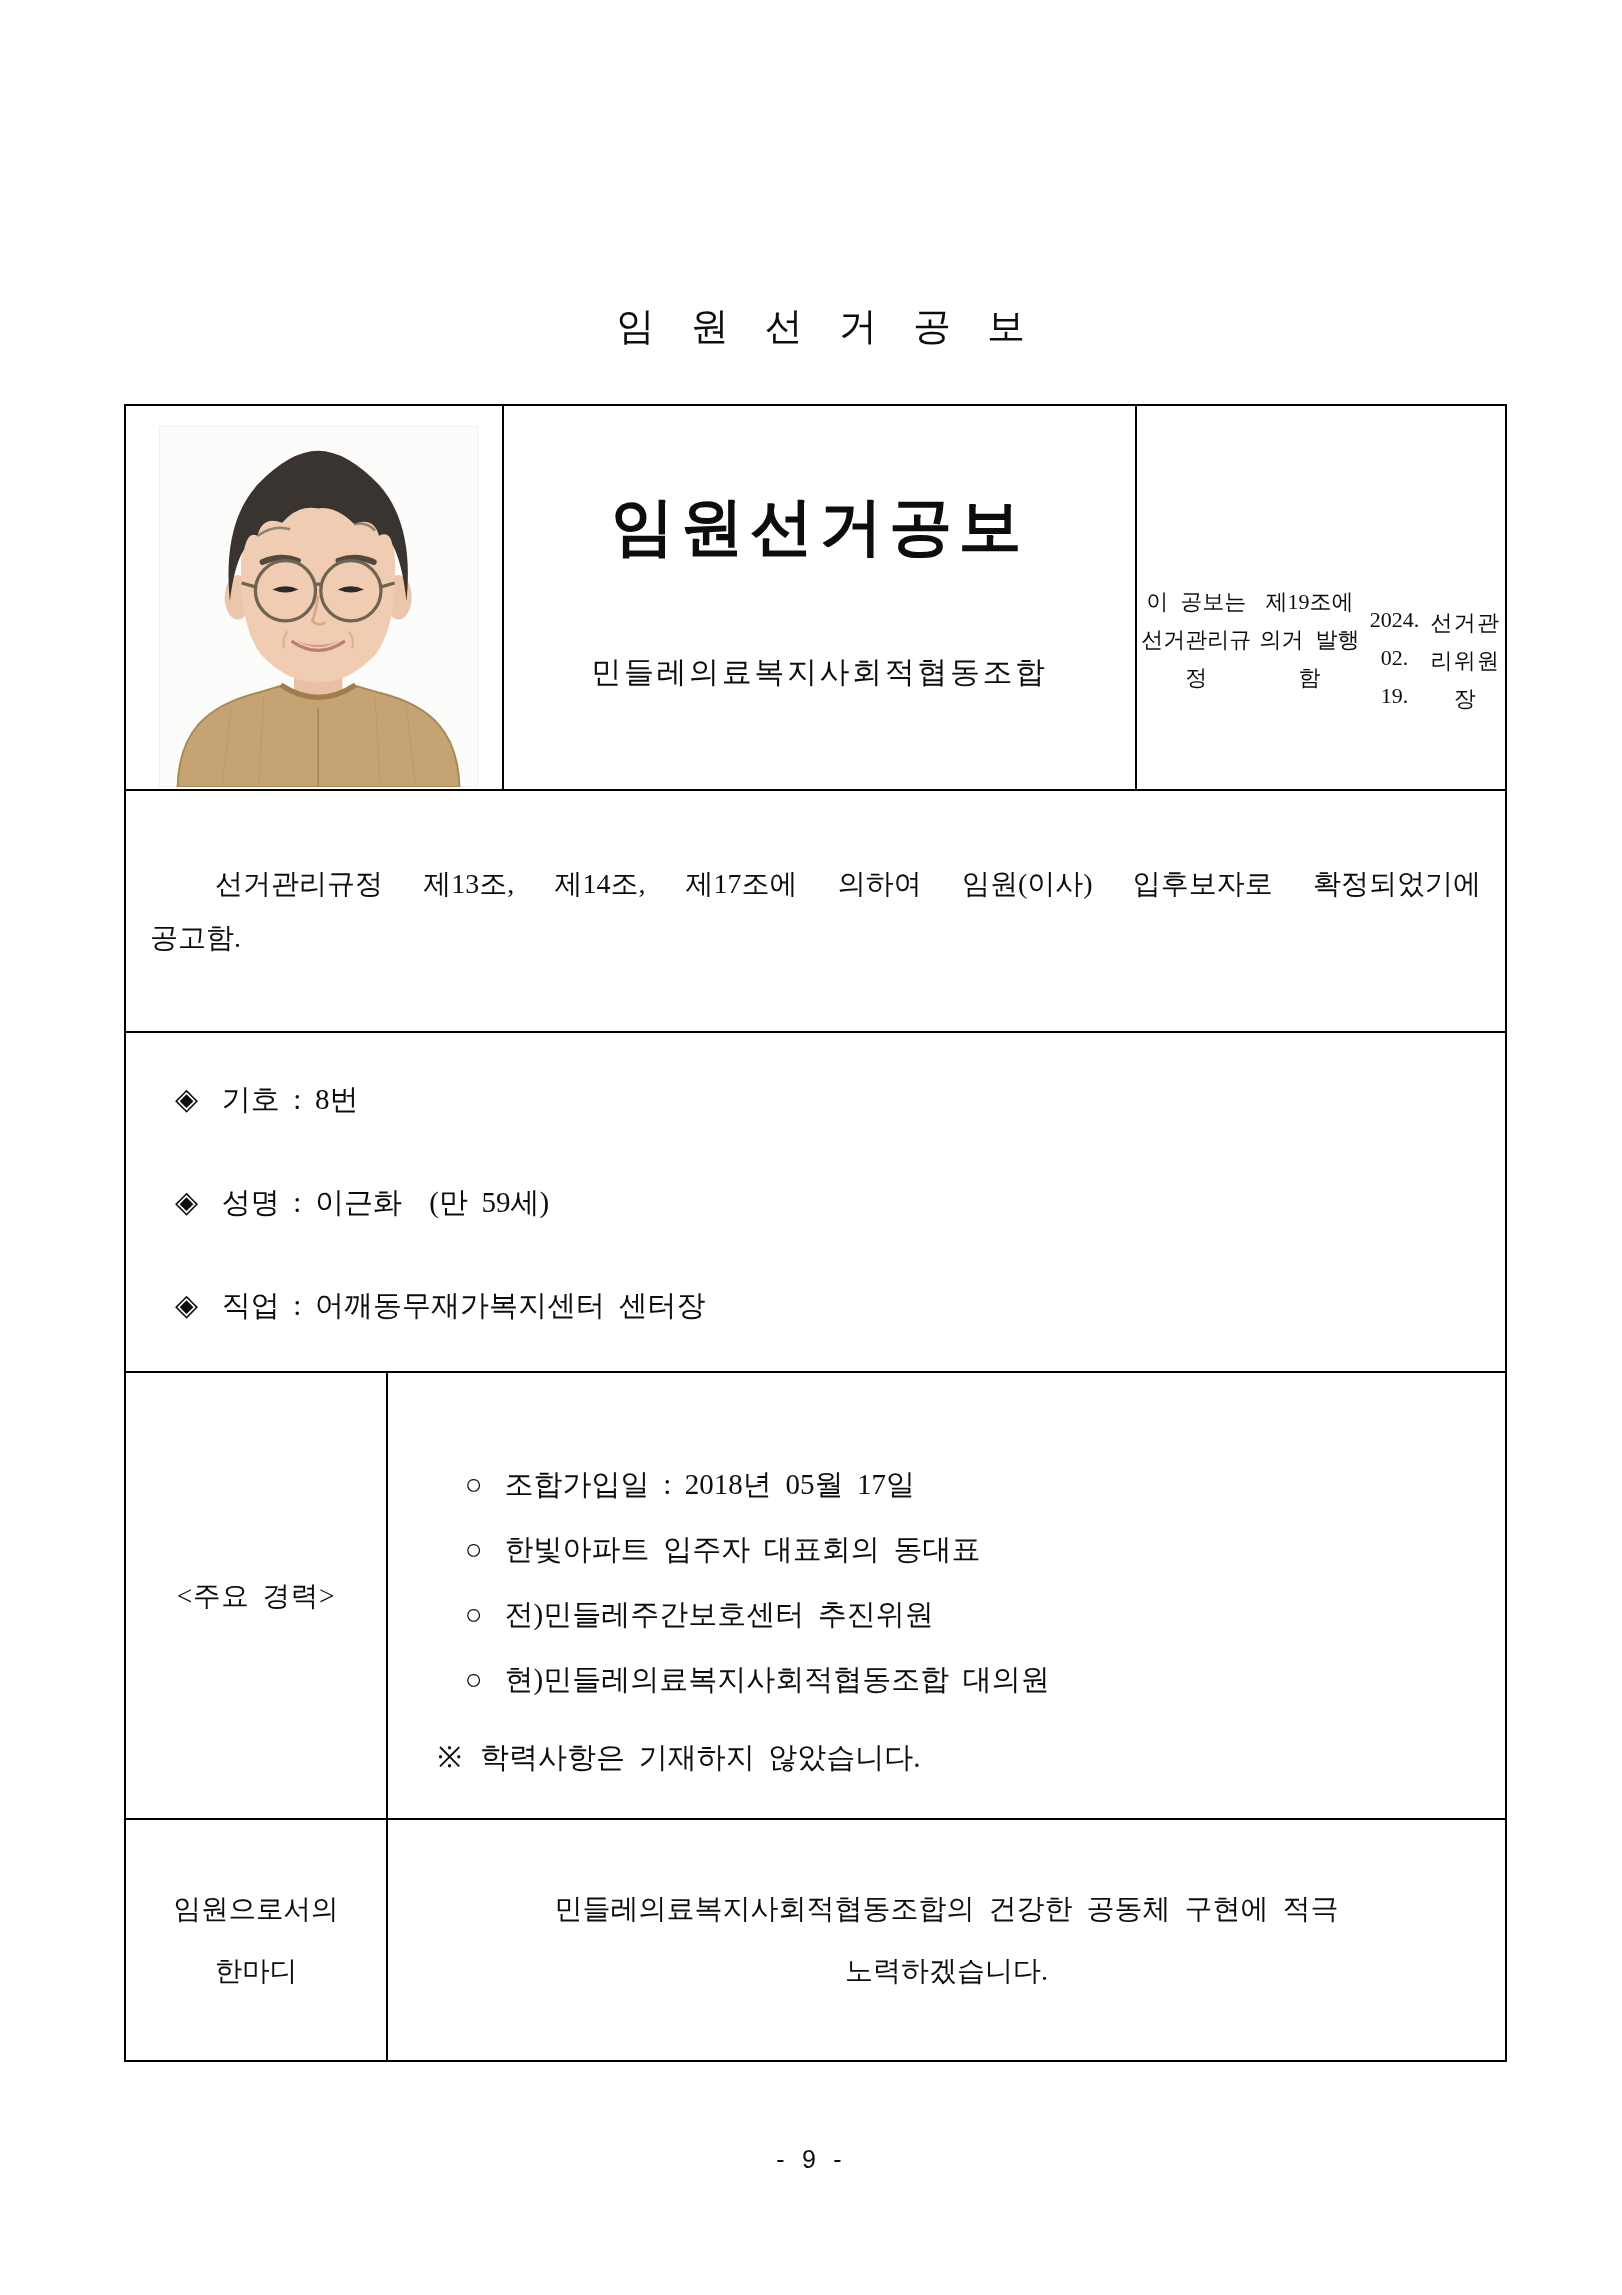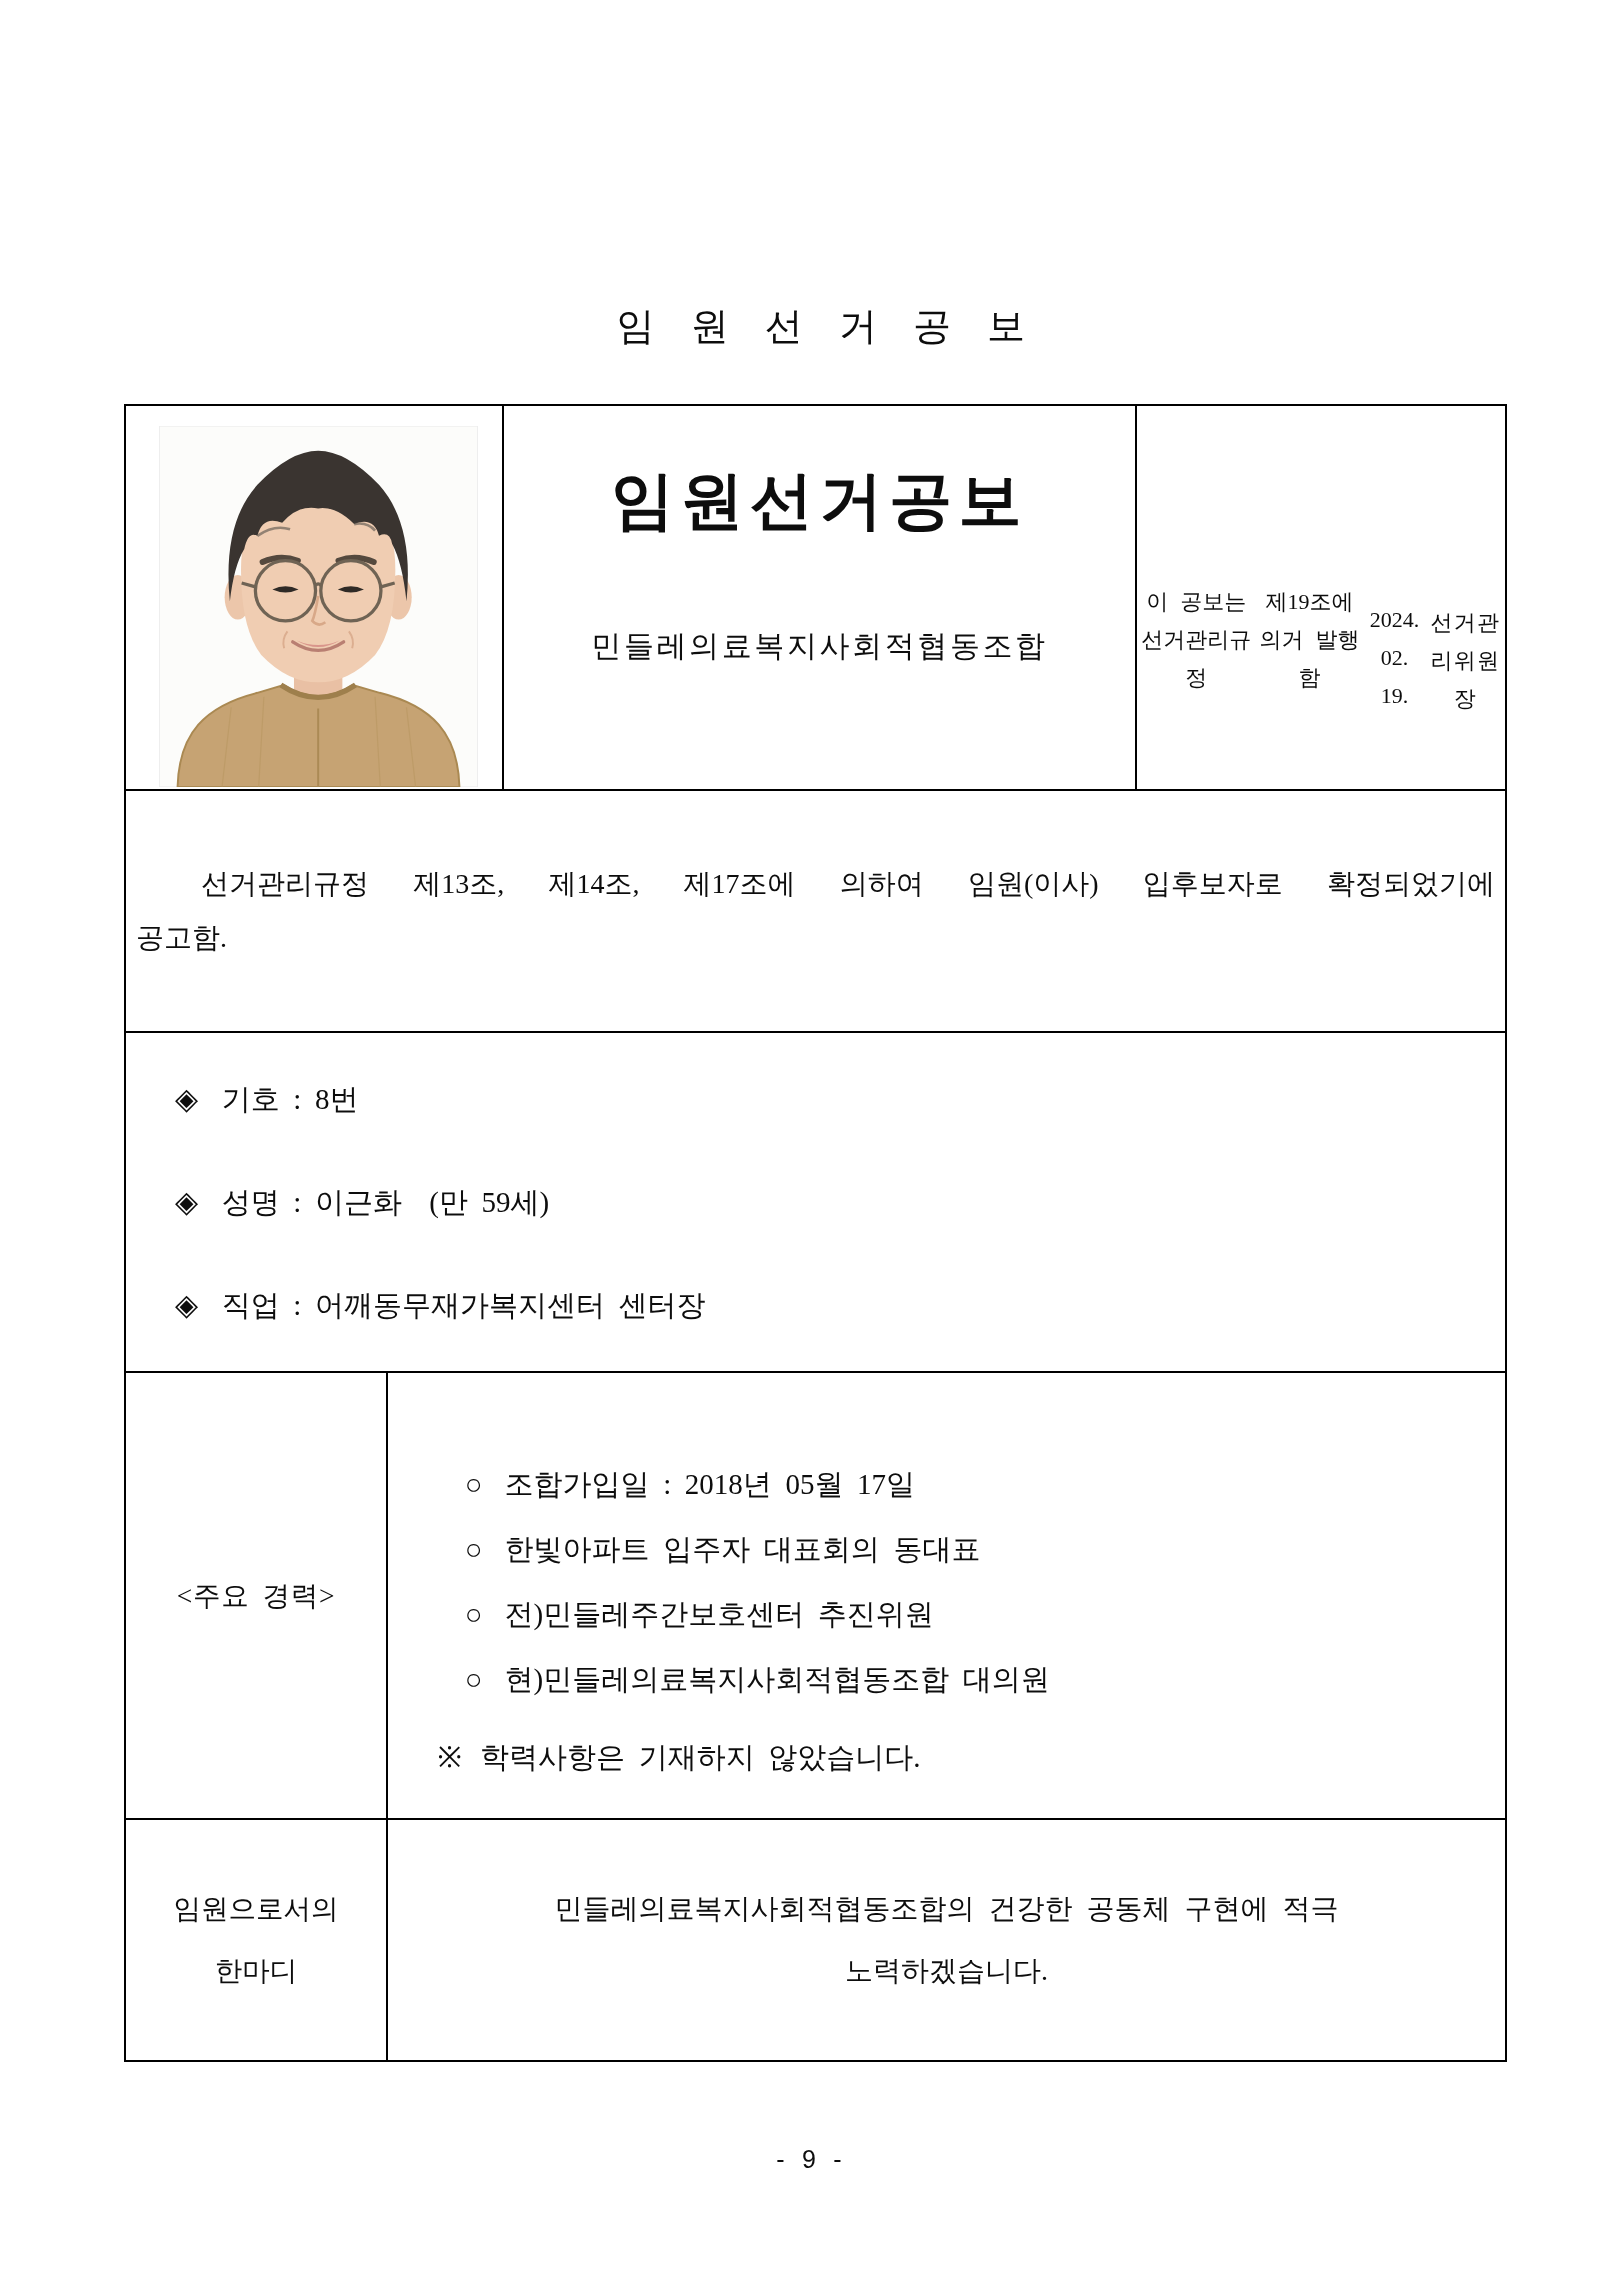--- a/index.html
+++ b/index.html
@@ -22,33 +22,33 @@
     position:absolute;left:124px;top:404px;width:1383px;height:1658px;
     border:2.6px solid #000;box-sizing:border-box;
     display:flex;flex-direction:column;
   }
   .r{display:flex;box-sizing:border-box;}
   .r + .r{border-top:2px solid #000;}
   .c{box-sizing:border-box;}
   
   .r1{height:383px;}
   .r1 .c1{width:376px;position:relative;}
-  .r1 .c2{width:633px;border-left:2px solid #000;display:flex;flex-direction:column;align-items:center;padding-top:59px;}
+  .r1 .c2{width:633px;border-left:2px solid #000;display:flex;flex-direction:column;align-items:center;padding-top:85px;}
   .r1 .c3{flex:1;border-left:2px solid #000;display:flex;flex-direction:row;align-items:center;padding-top:84px;text-align:center;}
   .photo-wrap{position:absolute;left:33px;top:19.6px;width:319px;height:361px;}
   .big-title{
     font-size:63px;font-weight:bold;letter-spacing:6.5px;line-height:72px;
     white-space:nowrap;
   }
   .org-name{font-size:30px;letter-spacing:2.6px;margin-top:92px;line-height:34px;word-spacing:0.1em;}
   .notice-line{font-size:22px;line-height:38px;word-spacing:0.3em;}
   .issue-date{font-size:22px;line-height:38px;margin-top:37px;word-spacing:0.3em;}
   .issuer{font-size:22px;line-height:38px;margin-top:42px;letter-spacing:1.3px;}
   
-  .r2{height:242px;flex-direction:column;justify-content:center;padding:0 10px;}
+  .r2{height:242px;flex-direction:column;justify-content:center;padding:0 24px;}
   .ann-line{font-size:28px;line-height:54px;word-spacing:0.25em;}
   .ann-1{text-indent:65px;text-align:justify;text-align-last:justify;}
   .ann-2{text-align:left;font-family:Liberation Serif, serif;}
   
   .r3{height:340px;flex-direction:column;justify-content:center;padding-left:49px;}
   .info-item{display:flex;align-items:baseline;font-size:29px;line-height:29px;word-spacing:0.22em;}
   .info-item + .info-item{margin-top:73px;}
   .diamond{font-size:30px;margin-right:23.6px;}
   .pre{white-space:pre-wrap;}
   

